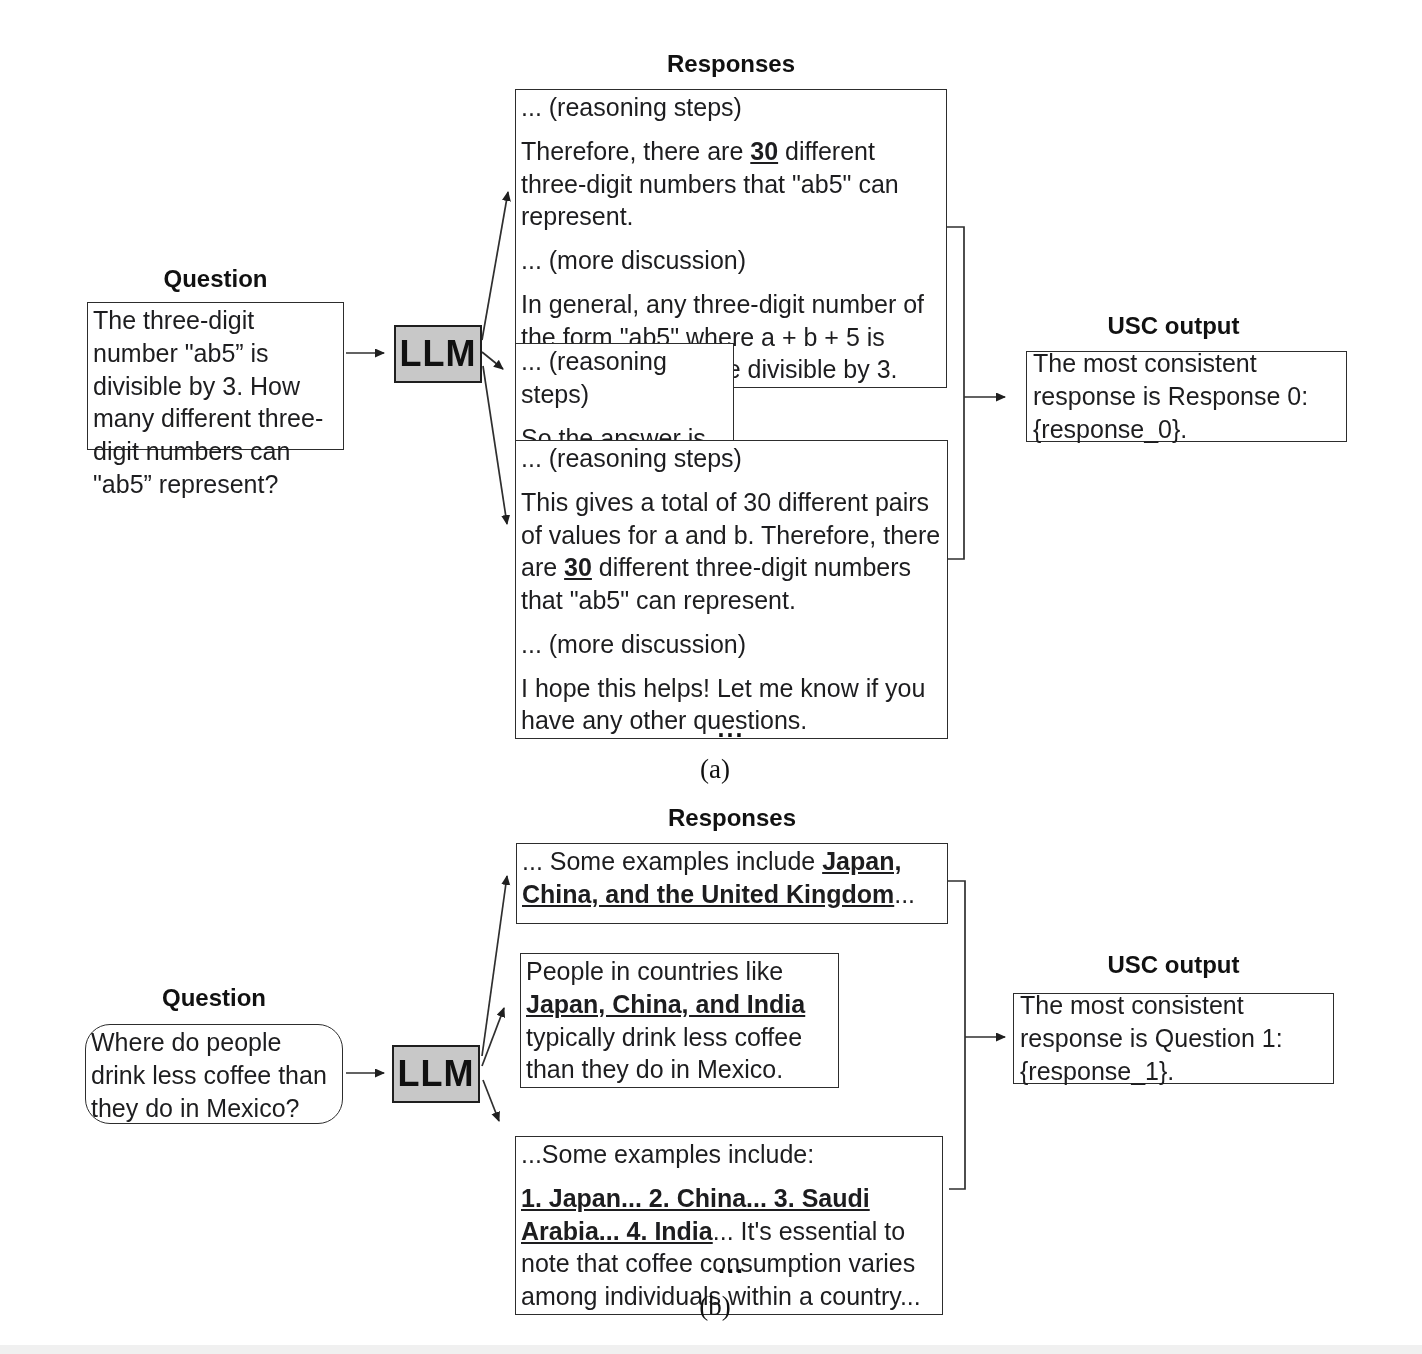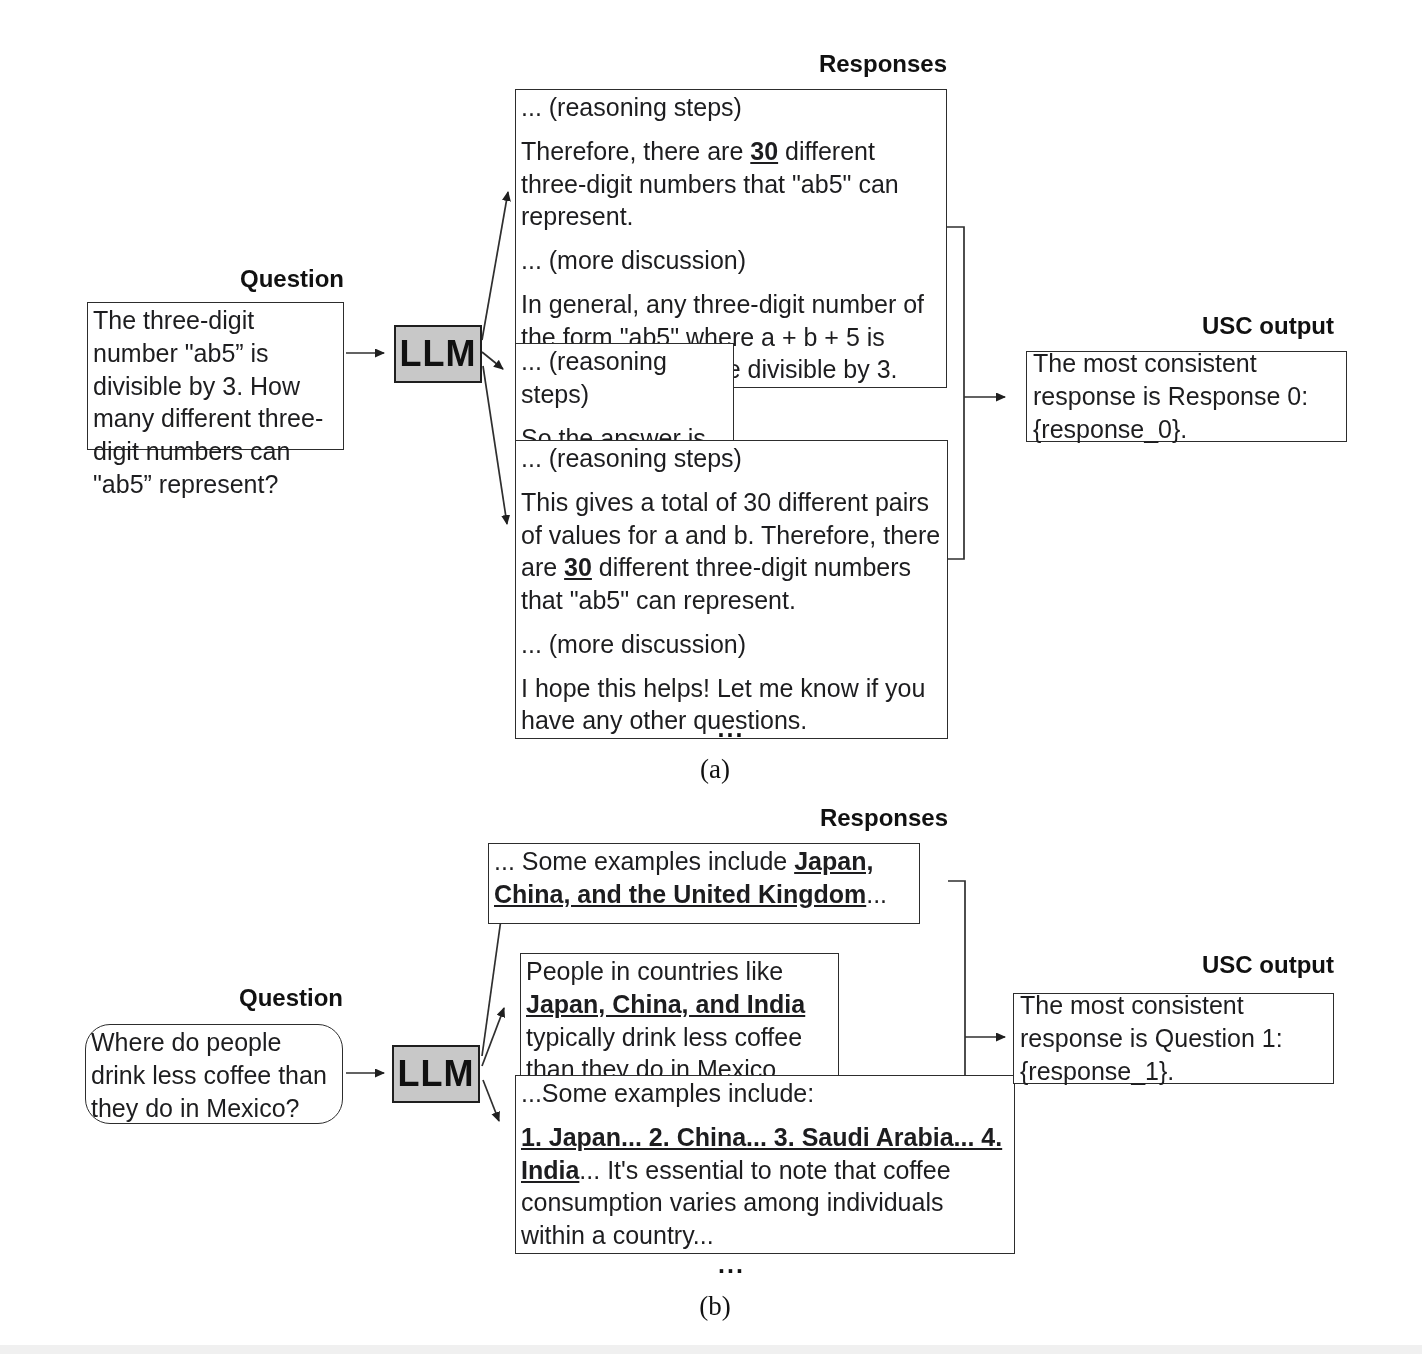--- a/index.html
+++ b/index.html
@@ -4,21 +4,21 @@
 <style>
   html,body{margin:0;padding:0;background:#ffffff;}
   .canvas{position:relative;width:1422px;height:1354px;background:#ffffff;
           font-family:"Liberation Sans",sans-serif;color:#1d1d1f;overflow:hidden;}
   .box{position:absolute;background:#ffffff;border:1.6px solid #2d2d2d;box-sizing:border-box;}
   .rt{font-size:25px;line-height:1.31;padding:1px 5px;}
   .rt p{margin:0 0 11px 0;}
   .rt p:last-child{margin-bottom:0;}
   .b{font-weight:700;}
   .u{text-decoration:underline;}
-  .hdr{position:absolute;font-weight:700;font-size:24px;text-align:right;color:#111;}
+  .hdr{position:absolute;font-weight:700;font-size:24px;text-align:center;color:#111;}
   .llm{position:absolute;background:#c8c8c8;border:2px solid #1f1f1f;box-sizing:border-box;
        display:flex;align-items:center;justify-content:center;
        font-weight:700;font-size:36px;letter-spacing:1px;color:#111;}
   .usc{display:flex;align-items:center;}
   .usc .rt{padding:2px 6px;}
   .dots{position:absolute;font-weight:800;font-size:25px;text-align:center;letter-spacing:2px;color:#111;}
   .caption{position:absolute;font-family:"Liberation Serif",serif;font-size:27px;color:#111;text-align:center;}
   svg.overlay{position:absolute;left:0;top:0;pointer-events:none;}
   .page-edge{position:absolute;left:0;right:0;bottom:0;height:9px;background:#f0f0f0;}
 </style>
@@ -85,37 +85,37 @@
   <div class="box usc" style="left:1026px;top:351px;width:321px;height:91px;">
     <div class="rt">The most consistent response is Response 0: {response_0}.</div>
   </div>
 
   <div class="dots" style="left:515px;top:714px;width:432px;">...</div>
 
   <div class="caption" style="left:515px;top:754px;width:400px;">(a)</div>
 
   <div class="hdr" style="left:516px;top:804px;width:432px;">Responses</div>
 
-  <div class="box rt" style="left:488px;top:843px;width:432px;min-height:81px;">
+  <div class="box rt" style="left:516px;top:843px;width:432px;min-height:81px;">
       <p><span>... Some examples include </span><span class="b u">Japan, China, and the United Kingdom</span><span>...</span></p>
     </div>
 
   <div class="box rt" style="left:520px;top:953px;width:319px;min-height:100px;">
       <p><span>People in countries like </span><span class="b u">Japan, China, and India</span><span> typically drink less coffee than they do in Mexico.</span></p>
     </div>
 
   <div class="hdr" style="left:85px;top:984px;width:258px;">Question</div>
 
   <div class="box rt" style="left:85px;top:1024px;width:258px;height:100px;border-radius:25px;">
       <p style="margin:0;">Where do people drink less coffee than they do in Mexico?</p>
     </div>
 
   <div class="llm" style="left:392px;top:1045px;width:88px;height:58px;">LLM</div>
 
-  <div class="box rt" style="left:515px;top:1075px;width:500px;min-height:178px;">
+  <div class="box rt" style="left:515px;top:1136px;width:428px;min-height:178px;">
       <p><span>...Some examples include:</span></p>
       <p><span class="b u">1. Japan... 2. China... 3. Saudi Arabia... 4. India</span><span>... It's essential to note that coffee consumption varies among individuals within a country...</span></p>
     </div>
 
   <div class="hdr" style="left:1013px;top:951px;width:321px;">USC output</div>
 
   <div class="box usc" style="left:1013px;top:993px;width:321px;height:91px;">
     <div class="rt">The most consistent response is Question 1: {response_1}.</div>
   </div>
 

